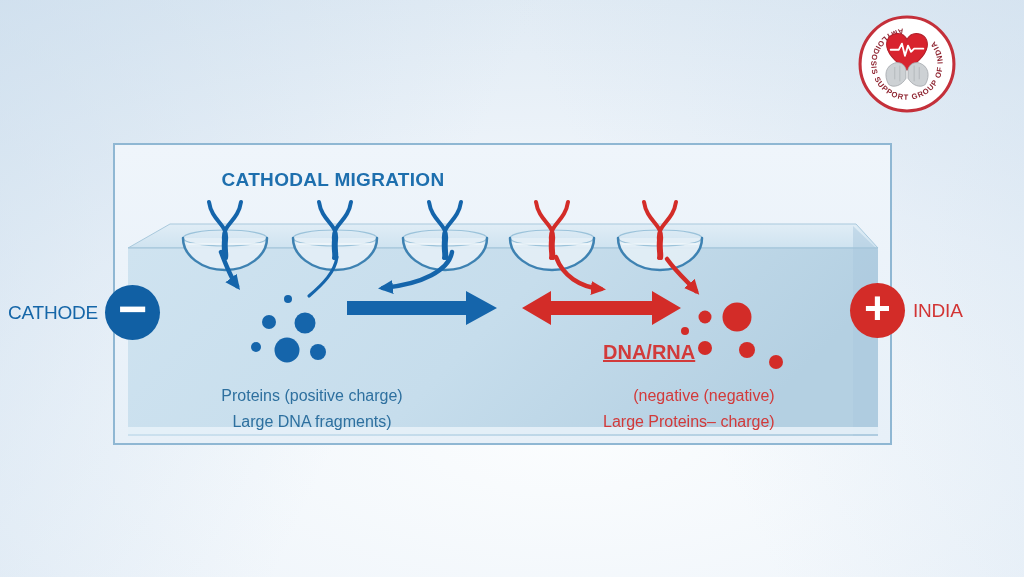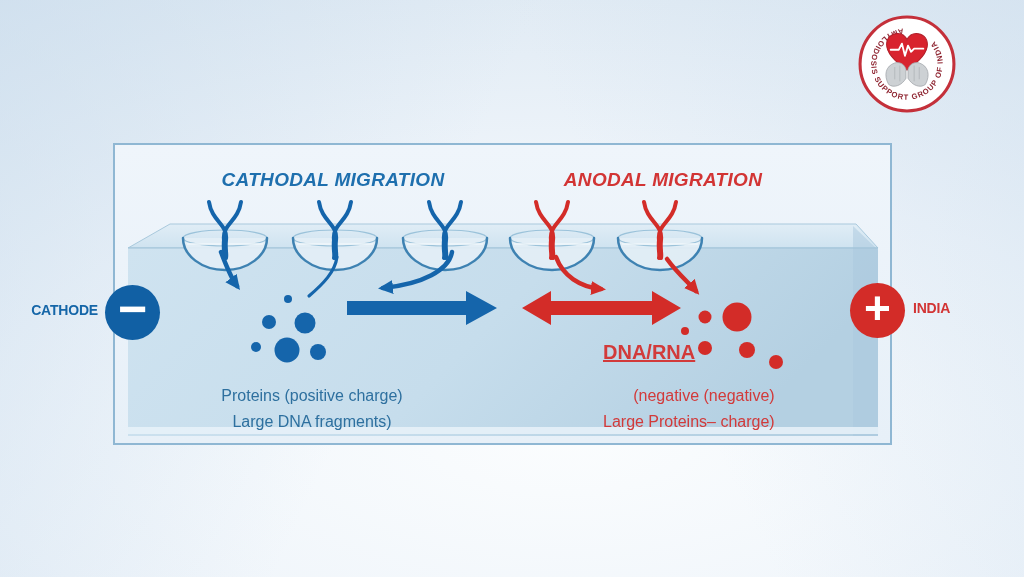--- a/index.html
+++ b/index.html
@@ -11,24 +11,24 @@
       linear-gradient(245deg, rgba(205,222,238,.45) 0%, rgba(255,255,255,0) 40%),
       radial-gradient(ellipse 120% 95% at 55% 75%, #fbfdfe 0%, #eef4fa 48%, #d8e5f0 100%);
   }
   .frame{
     position:absolute;left:113px;top:143px;width:775px;height:298px;
     border:2px solid #8fb7d3;
     background:linear-gradient(180deg,#eff5fb 0%,#e7f0f8 100%);
   }
   .diagram-svg{position:absolute;left:0;top:0;width:1024px;height:577px;}
   .txt{position:absolute;white-space:nowrap;}
-  .title{font-size:19px;font-weight:700;letter-spacing:.3px;text-align:center;width:260px;font-style:italic;}
+  .title{font-size:19px;font-weight:700;letter-spacing:.3px;text-align:center;width:260px;}
   .title-cathodal{left:203px;top:169px;color:#1e6fae;}
   .title-anodal{left:533px;top:169px;color:#d23434;}
-  .electrode-label{font-size:14px;font-weight:700;letter-spacing:-.2px;}
+  .electrode-label{font-size:19px;font-weight:400;letter-spacing:-.2px;}
   .cathode-label{left:0;top:302px;width:98px;text-align:right;color:#1566a8;}
   .anode-label{left:913px;top:300px;color:#d23434;}
   .electrode-circle{
     position:absolute;width:55px;height:55px;border-radius:50%;
     display:flex;align-items:center;justify-content:center;
     color:#fff;font-weight:800;
   }
   .cathode-circle{left:105px;top:285px;background:#1160a4;}
   .anode-circle{left:850px;top:283px;background:#d32c28;}
   .sym{line-height:1;}
@@ -117,21 +117,20 @@
         <circle cx="705" cy="317" r="6.5" fill="#d32c28"></circle>
         <circle cx="737" cy="317" r="14.5" fill="#d32c28"></circle>
         <circle cx="685" cy="331" r="4" fill="#d32c28"></circle>
         <circle cx="705" cy="348" r="7" fill="#d32c28"></circle>
         <circle cx="747" cy="350" r="8" fill="#d32c28"></circle>
         <circle cx="776" cy="362" r="7" fill="#d32c28"></circle>
       </g>
   </svg>
 
   <div class="txt title title-cathodal">CATHODAL MIGRATION</div>
-  <div class="txt title title-anodal">ANODAL MIGRATION</div>
 
   <div class="txt electrode-label cathode-label">CATHODE</div>
   <div class="electrode-circle cathode-circle">
     <span class="sym sym-minus">−</span>
   </div>
 
   <div class="txt electrode-label anode-label">INDIA</div>
   <div class="electrode-circle anode-circle">
     <span class="sym sym-plus">+</span>
   </div>

